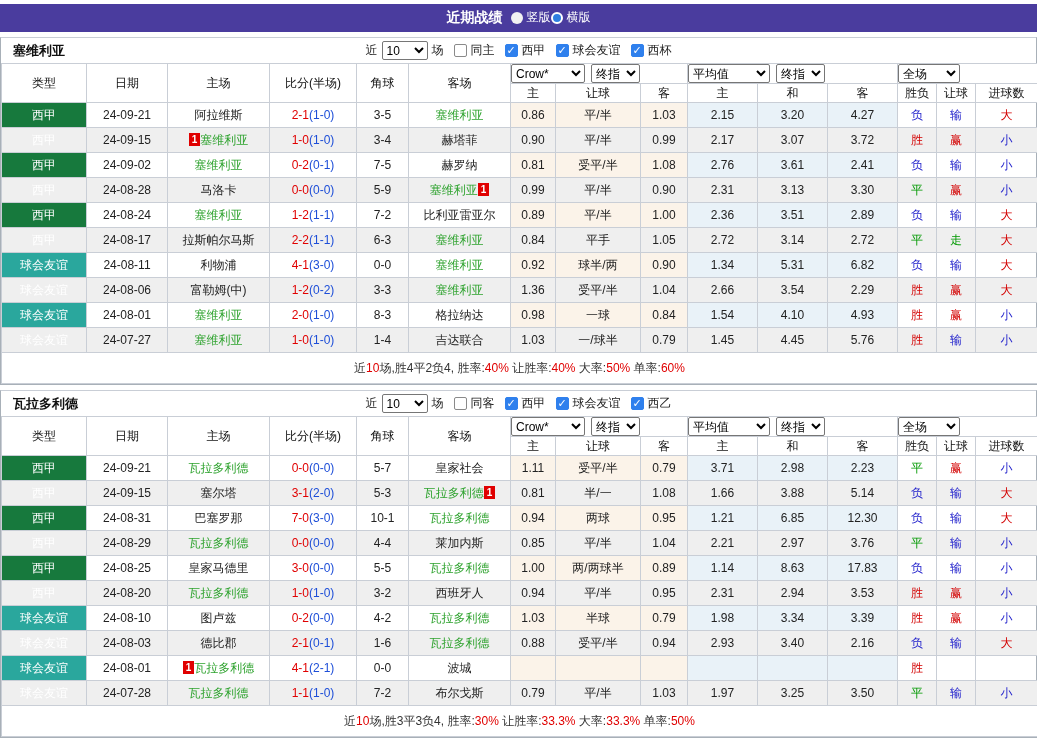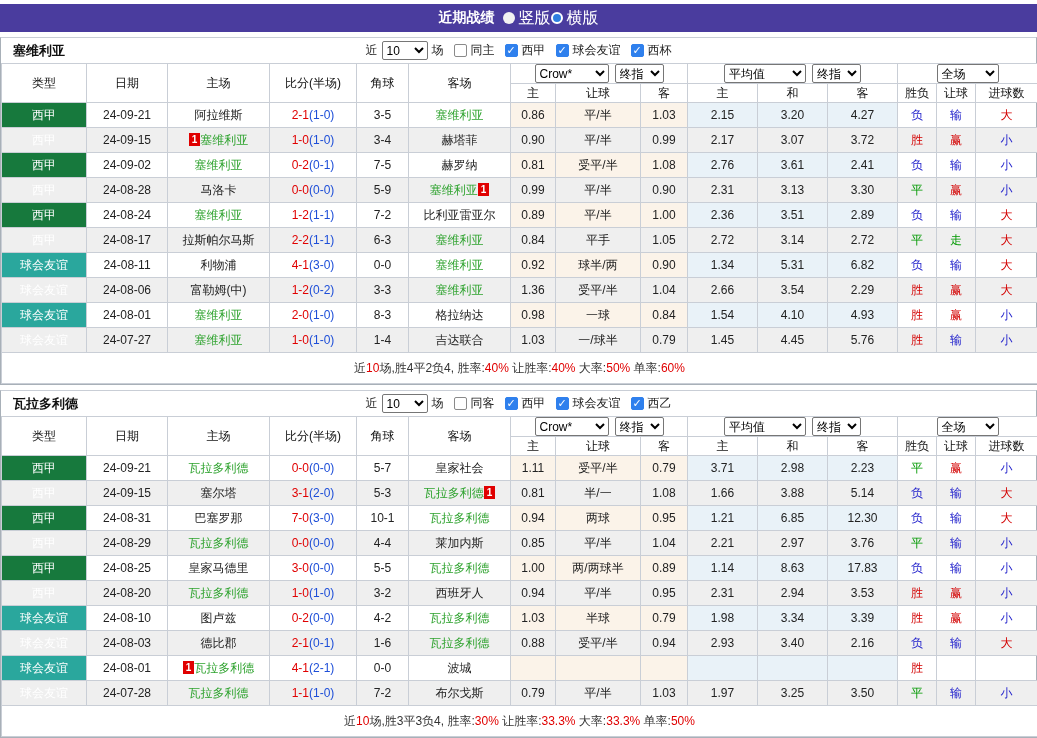--- a/index.html
+++ b/index.html
@@ -1,20 +1,20 @@
 <!DOCTYPE html>
 <html style="--purple: #4a3c9e; --lgreen: #17793d; --teal: #2aa79d; --tgreen: #2fa32f; --scred: #e00000; --wred: #d30000; --dgreen: #009900; --lblue: #2222cc; --oddsbg: #fbf3e9; --avgbg: #e9f2f8; --rowalt: #efefef; --cbblue: #2f80ed;"><head>
 <meta charset="utf-8">
 <title>近期战绩</title>
 <style>
   * { margin:0; padding:0; box-sizing:border-box; }
   body { width:1037px; background:#fff; font-family:"Liberation Sans","DejaVu Sans",sans-serif; font-size:12px; color:#222; overflow-x:hidden; }
   .title-bar { height:28px; margin-top:4px; background:var(--purple,#4a3c9e); color:#fff; display:flex; align-items:center; justify-content:center; gap:8px; }
   .title-bar .title { font-weight:bold; font-size:14px; }
-  .radio-opt { display:inline-flex; align-items:center; gap:4px; font-size:16px; cursor:default; }
+  .radio-opt { display:inline-flex; align-items:center; gap:4px; font-size:12px; cursor:default; }
   .radio { width:12px; height:12px; border-radius:50%; display:inline-block; }
   .radio.sel { background:#f2f2f2; }
   .radio.unsel { background:#2f7fe0; border:2px solid #fff; }
   .section { border:1px solid #a8b0b8; border-top:1px solid #c9ced6; margin-top:5px; }
   .section-header { position:relative; height:25px; display:flex; align-items:center; justify-content:center; background:#fff; }
   .team-name { position:absolute; left:12px; font-weight:bold; font-size:13px; color:#111; }
   .filters { display:flex; align-items:center; gap:4px; }
   .filters .lab { color:#222; }
   select { font-family:inherit; font-size:12px; height:19px; border:1px solid #767676; border-radius:2px; background:#fff; }
   .sel-recent { width:46px; }
@@ -36,21 +36,21 @@
   td.avg-bg { background:var(--avgbg,#e9f2f8); }
   .tname.focus { color:var(--tgreen,#2fa32f); }
   .ft { color:var(--scred,#e00000); }
   .ht { color:#1d4ed8; }
   .badge { display:inline-block; background:var(--scred,#e00000); color:#fff; font-size:10px; line-height:13px; padding:0 3px; font-weight:bold; vertical-align:1px; }
   .res-red { color:var(--wred,#d30000); }
   .res-blue { color:var(--lblue,#2222cc); }
   .res-green { color:var(--dgreen,#009900); }
   td.summary { height:31px; background:#fff; color:#333;text-align:center; }
   .sum-red { color:var(--scred,#e00000); }
-  .dd-wrap { display:flex; justify-content:center; gap:6px; align-items:center; }
+  .dd-wrap { display:flex; justify-content:flex-start; gap:6px; align-items:center; }
   .bottom-bar { height:7px; background:var(--purple,#4a3c9e); margin-top:2px; }
 </style>
 </head>
 <body>
 
 <div class="title-bar">
   <span class="title">近期战绩</span>
   <span id="orientation-radios"><span class="radio-opt">
         <span class="radio sel"></span>
         <span class="radio-label">竖版</span>

